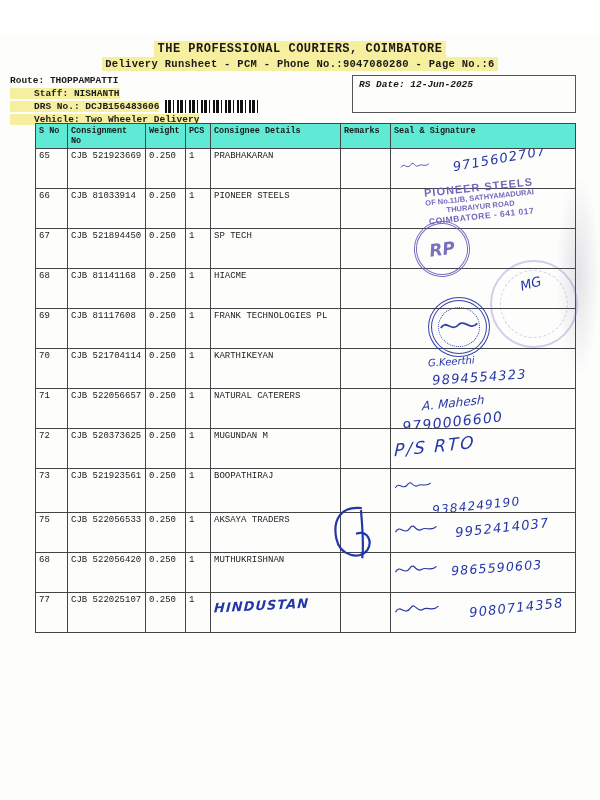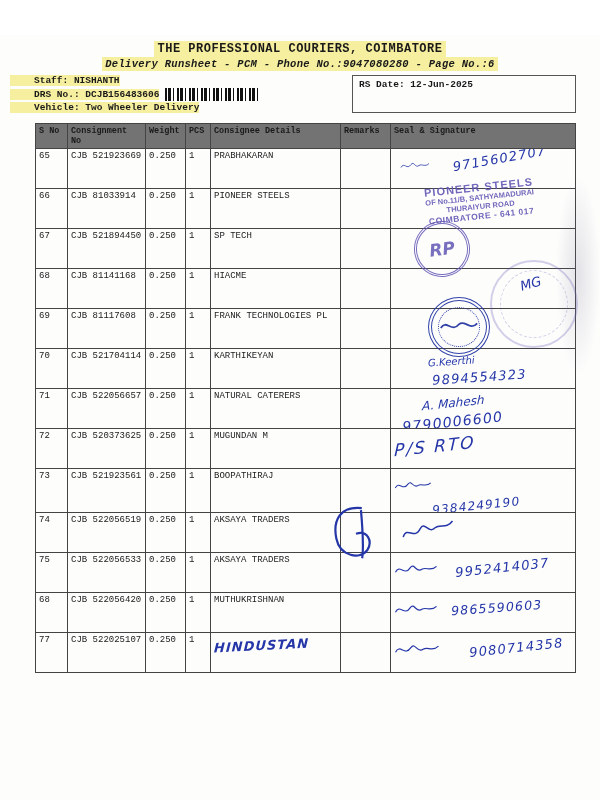--- a/index.html
+++ b/index.html
@@ -8,46 +8,46 @@
     font-family:"Liberation Mono","DejaVu Sans Mono",monospace;color:#1a1a1a;margin-top:35px;
   }
   .hl{background:var(--highlight,#f6ef9f);padding-left:24px;}
   .title{
     position:absolute;top:7px;left:0;width:100%;text-align:center;
     font-size:12px;font-weight:bold;letter-spacing:.5px;
   }
   .title span{padding:1px 4px;}
   .subtitle{
     position:absolute;top:23px;left:0;width:100%;text-align:center;
-    font-size:10.5px;font-weight:bold;letter-spacing:.3px;font-style:italic;
+    font-size:10.5px;font-weight:bold;letter-spacing:.3px;
   }
   .subtitle span{padding:1px 3px;}
   .info{position:absolute;top:40px;left:10px;font-size:9.5px;font-weight:bold;line-height:11.5px;}
   .info .row{white-space:nowrap;margin-bottom:1px;}
   .drs-barcode{
     display:inline-block;vertical-align:middle;width:95px;height:13px;margin-left:6px;
     background:repeating-linear-gradient(90deg,#111 0 2px,#fff 2px 3px,#111 3px 6px,#fff 6px 8px,#111 8px 9px,#fff 9px 12px);
   }
   .rs-box{
     position:absolute;top:40px;left:352px;width:222px;height:36px;
     border:1px solid #555;font-size:9.5px;font-weight:bold;
   }
   .rs-box .rs-row{height:17px;line-height:17px;padding-left:6px;border-bottom:1px solid #777;}
-  .rs-box .rs-row:last-child{border-bottom:none;}
+  .rs-box .rs-row:last-child{border-bottom:none;font-style:italic;}
 
   table.runsheet{
     position:absolute;top:88px;left:35px;width:540px;
     border-collapse:collapse;table-layout:fixed;font-size:9px;
   }
   table.runsheet th,table.runsheet td{
     border:1px solid #444;vertical-align:top;padding:2px 3px;overflow:hidden;
     text-align:left;font-weight:normal;
   }
   table.runsheet thead th{
-    background:#737373;font-weight:bold;font-size:8.5px;height:13px;padding:2px 3px;
+    background:#5eead4;font-weight:bold;font-size:8.5px;height:13px;padding:2px 3px;
   }
   table.runsheet tbody tr{height:40px;}
   .hw{color:var(--ink,#2436a8);font-family:"DejaVu Sans",sans-serif;font-style:italic;}
   .consignee-hw{display:inline-block;font-size:13px;font-weight:bold;transform:rotate(-3deg) skewX(-6deg);margin-top:3px;letter-spacing:1px;}
   .seal-cell{position:relative;padding-top:7px !important;}
   .scribble{display:inline-block;width:44px;height:20px;vertical-align:middle;}
   .scribble path{stroke:var(--ink,#2436a8);stroke-width:1.6;fill:none;}
   .sig-text{display:inline-block;transform:rotate(-6deg) skewX(-8deg);font-size:11px;}
   .phone{display:inline-block;transform:rotate(-6deg);font-size:12px;letter-spacing:1.2px;}
 
@@ -121,20 +121,24 @@
 <div class="page">
 
   <div class="title">
     <span class="hl">THE PROFESSIONAL COURIERS, COIMBATORE</span>
   </div>
   <div class="subtitle">
     <span class="hl">Delivery Runsheet - PCM - Phone No.:9047080280 - Page No.:6</span>
   </div>
 
   <div class="info">
+    <div class="row">
+      <span>Route:</span>
+      <span>THOPPAMPATTI</span>
+    </div>
     <div class="row">
       <span class="hl"><span>Staff:</span> <span>NISHANTH</span></span>
     </div>
     <div class="row">
       <span class="hl"><span>DRS No.:</span> <span>DCJB156483606</span></span><span class="drs-barcode"></span>
     </div>
     <div class="row">
       <span class="hl"><span>Vehicle:</span> <span>Two Wheeler Delivery</span></span>
     </div>
   </div>
@@ -309,38 +313,20 @@
       </td>
       <td></td>
       <td class="seal-cell">
         <svg class="scribble" viewBox="0 0 60 22">
           <path d="M2,14 C8,2 14,20 22,8 C28,0 30,16 38,10 C44,6 50,14 58,6"></path>
         </svg>
         <span class="sig-text hw"></span>
         <span class="phone hw">9384249190</span>
       </td>
     </tr>
-        <tr class="r74">
-      <td>74</td>
-      <td>CJB 522056519</td>
-      <td>0.250</td>
-      <td>1</td>
-      <td>
-        <span>AKSAYA TRADERS</span>
-        <span class="hw consignee-hw"></span>
-      </td>
-      <td></td>
-      <td class="seal-cell">
-        <svg class="scribble" viewBox="0 0 60 22">
-          <path d="M2,14 C8,2 14,20 22,8 C28,0 30,16 38,10 C44,6 50,14 58,6"></path>
-        </svg>
-        <span class="sig-text hw"></span>
-        <span class="phone hw"></span>
-      </td>
-    </tr>
         <tr class="r75">
       <td>75</td>
       <td>CJB 522056533</td>
       <td>0.250</td>
       <td>1</td>
       <td>
         <span>AKSAYA TRADERS</span>
         <span class="hw consignee-hw"></span>
       </td>
       <td></td>

